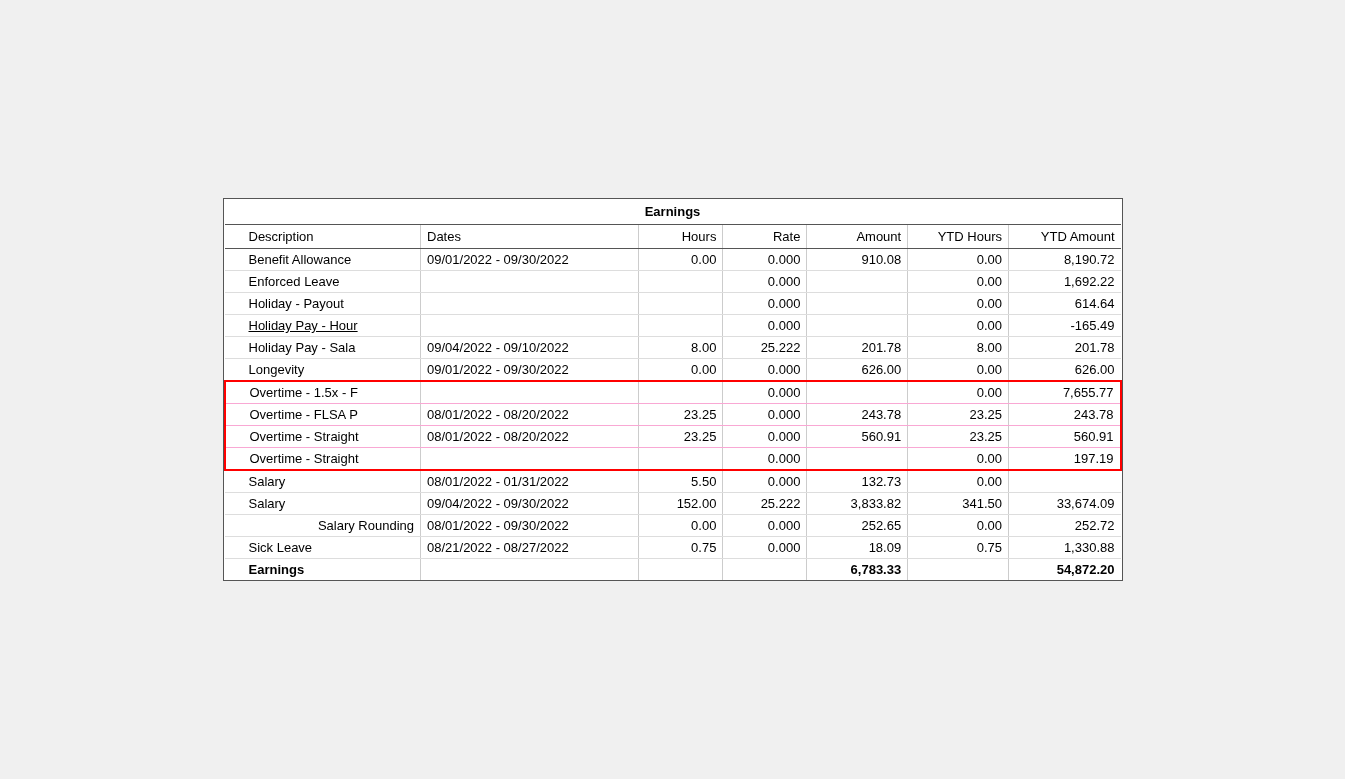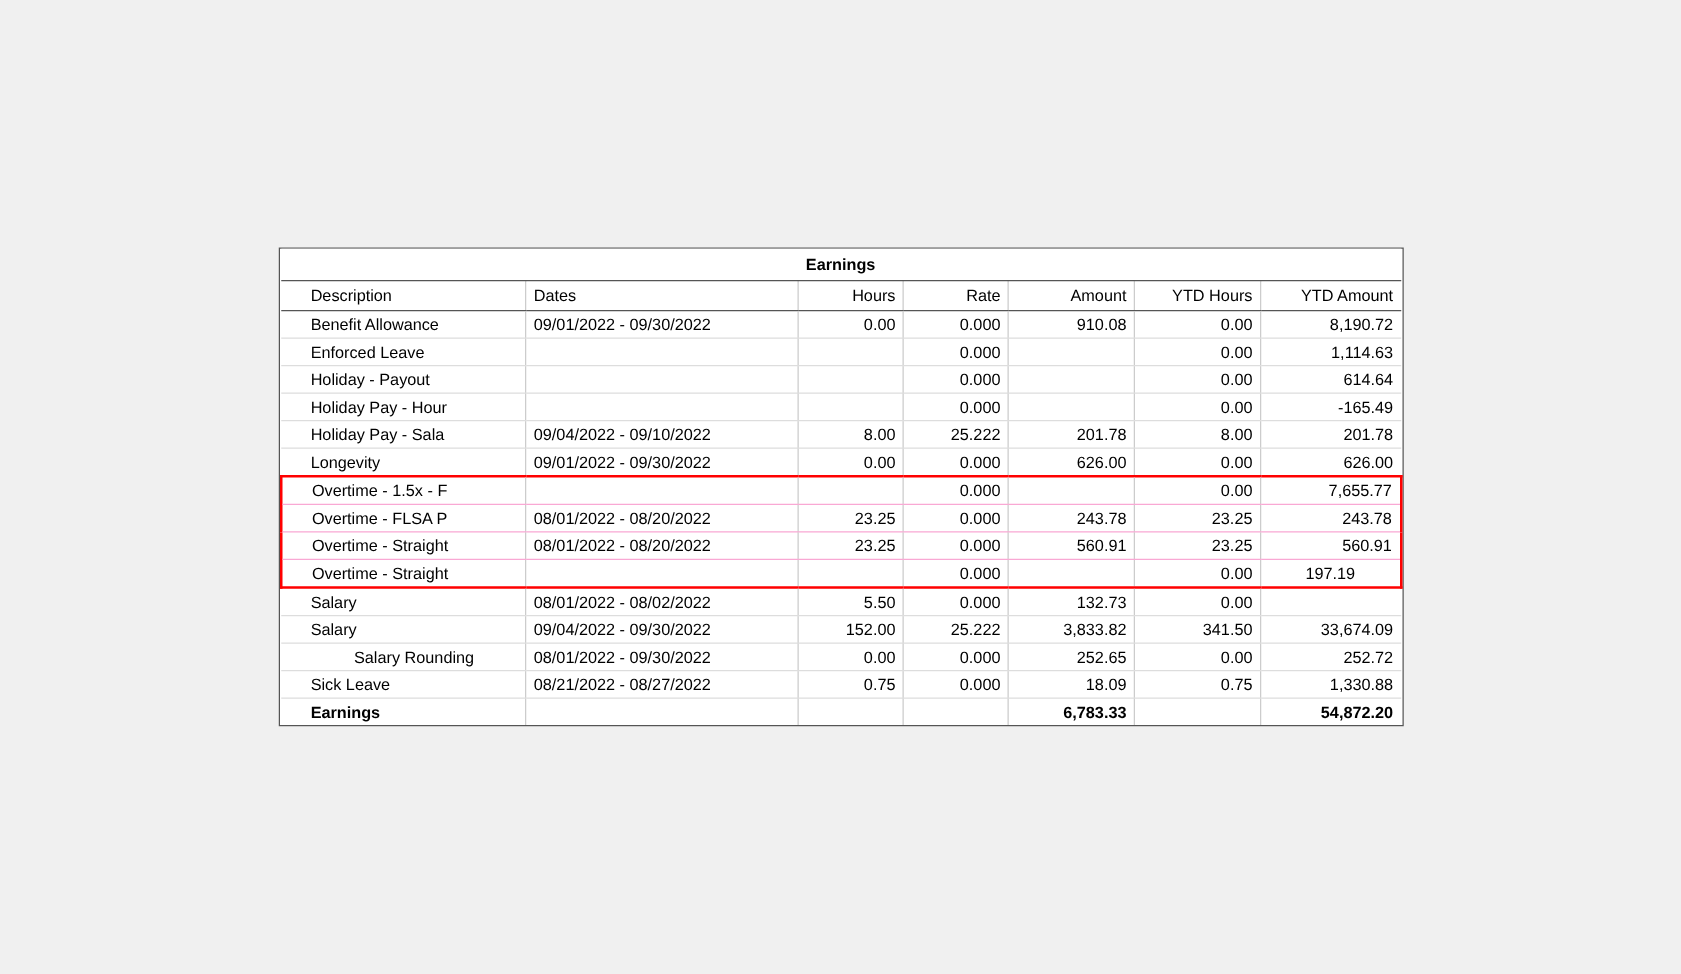--- a/index.html
+++ b/index.html
@@ -127,33 +127,33 @@
           <td class="col-ytdhours" style="text-align: right;">0.00</td>
           <td class="col-ytdamount" style="text-align: right;">8,190.72</td>
         </tr>
         <tr>
           <td class="col-desc" style="text-align: left;">Enforced Leave</td>
           <td class="col-dates" style="text-align: left;"></td>
           <td class="col-hours" style="text-align: right;"></td>
           <td class="col-rate" style="text-align: right;">0.000</td>
           <td class="col-amount" style="text-align: right;"></td>
           <td class="col-ytdhours" style="text-align: right;">0.00</td>
-          <td class="col-ytdamount" style="text-align: right;">1,114.63</td>
+          <td class="col-ytdamount" style="text-align: right;">1,692.22</td>
         </tr>
         <tr>
           <td class="col-desc" style="text-align: left;">Holiday - Payout</td>
           <td class="col-dates" style="text-align: left;"></td>
           <td class="col-hours" style="text-align: right;"></td>
           <td class="col-rate" style="text-align: right;">0.000</td>
           <td class="col-amount" style="text-align: right;"></td>
           <td class="col-ytdhours" style="text-align: right;">0.00</td>
           <td class="col-ytdamount" style="text-align: right;">614.64</td>
         </tr>
         <tr>
-          <td class="col-desc" style="text-align: left;">Holiday Pay - Hour</td>
+          <td class="col-desc" style="text-align: left; text-decoration: underline;">Holiday Pay - Hour</td>
           <td class="col-dates" style="text-align: left;"></td>
           <td class="col-hours" style="text-align: right;"></td>
           <td class="col-rate" style="text-align: right;">0.000</td>
           <td class="col-amount" style="text-align: right;"></td>
           <td class="col-ytdhours" style="text-align: right;">0.00</td>
           <td class="col-ytdamount" style="text-align: right;">-165.49</td>
         </tr>
         <tr>
           <td class="col-desc" style="text-align: left;">Holiday Pay - Sala</td>
           <td class="col-dates" style="text-align: left;">09/04/2022 - 09/10/2022</td>
@@ -199,42 +199,42 @@
           <td class="col-ytdhours" style="text-align: right;">23.25</td>
           <td class="col-ytdamount" style="text-align: right;">560.91</td>
         </tr>
         <tr class="ot-bottom">
           <td class="col-desc" style="text-align: left;">Overtime - Straight</td>
           <td class="col-dates" style="text-align: left;"></td>
           <td class="col-hours" style="text-align: right;"></td>
           <td class="col-rate" style="text-align: right;">0.000</td>
           <td class="col-amount" style="text-align: right;"></td>
           <td class="col-ytdhours" style="text-align: right;">0.00</td>
-          <td class="col-ytdamount" style="text-align: center;">197.19</td>
+          <td class="col-ytdamount" style="text-align: right;">197.19</td>
         </tr>
         <tr>
           <td class="col-desc" style="text-align: left;">Salary</td>
-          <td class="col-dates" style="text-align: left;">08/01/2022 - 08/02/2022</td>
+          <td class="col-dates" style="text-align: left;">08/01/2022 - 01/31/2022</td>
           <td class="col-hours" style="text-align: right;">5.50</td>
           <td class="col-rate" style="text-align: right;">0.000</td>
           <td class="col-amount" style="text-align: right;">132.73</td>
           <td class="col-ytdhours" style="text-align: right;">0.00</td>
           <td class="col-ytdamount" style="text-align: right;"></td>
         </tr>
         <tr>
           <td class="col-desc" style="text-align: left;">Salary</td>
           <td class="col-dates" style="text-align: left;">09/04/2022 - 09/30/2022</td>
           <td class="col-hours" style="text-align: right;">152.00</td>
           <td class="col-rate" style="text-align: right;">25.222</td>
           <td class="col-amount" style="text-align: right;">3,833.82</td>
           <td class="col-ytdhours" style="text-align: right;">341.50</td>
           <td class="col-ytdamount" style="text-align: right;">33,674.09</td>
         </tr>
         <tr>
-          <td class="col-desc" style="text-align: center;">Salary Rounding</td>
+          <td class="col-desc" style="text-align: right;">Salary Rounding</td>
           <td class="col-dates" style="text-align: left;">08/01/2022 - 09/30/2022</td>
           <td class="col-hours" style="text-align: right;">0.00</td>
           <td class="col-rate" style="text-align: right;">0.000</td>
           <td class="col-amount" style="text-align: right;">252.65</td>
           <td class="col-ytdhours" style="text-align: right;">0.00</td>
           <td class="col-ytdamount" style="text-align: right;">252.72</td>
         </tr>
         <tr>
           <td class="col-desc" style="text-align: left;">Sick Leave</td>
           <td class="col-dates" style="text-align: left;">08/21/2022 - 08/27/2022</td>

